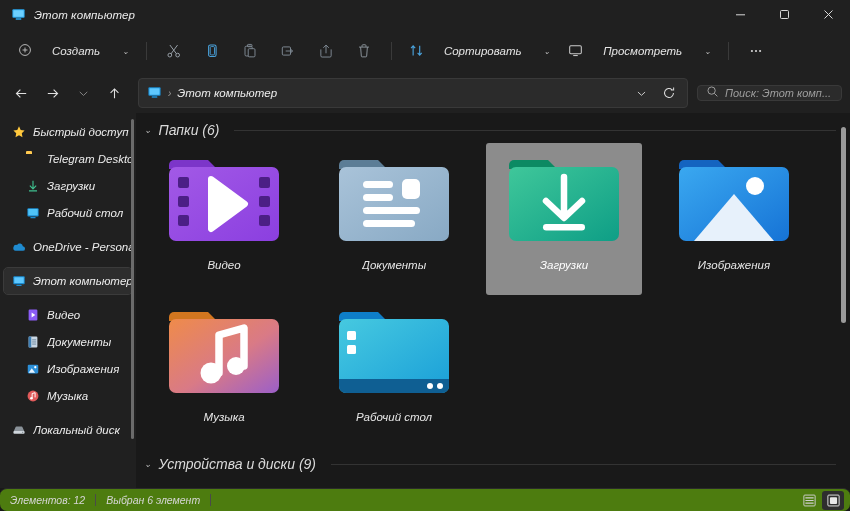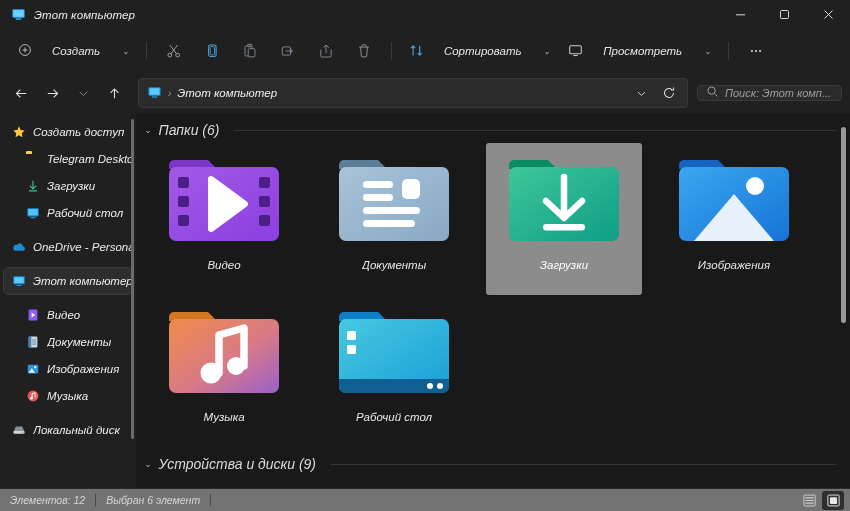--- a/index.html
+++ b/index.html
@@ -201,25 +201,26 @@
 
   .content-scroll {
     position: absolute; right: 4px; top: 14px;
     width: 5px; height: 196px;
     background: #9a9a9a; border-radius: 3px;
   }
 
   
   .statusbar {
     height: 23px; flex: 0 0 23px;
-    background: #737373;
+    background: #4d7c0f;
     border-top: 1px solid #2a2a2a;
     display: flex; align-items: center;
     padding: 0 6px 0 10px;
     gap: 0;
+    border-radius: 7px;
   }
   .status-text { font-size: 10.5px; color: #d6d6d6; white-space: nowrap; }
   .status-sep { width: 1px; height: 12px; background: #4a4a4a; margin: 0 10px; }
   .status-spacer { flex: 1 1 auto; }
   .view-btn {
     width: 22px; height: 19px;
     display: flex; align-items: center; justify-content: center;
     border-radius: 3px;
     margin-left: 2px;
   }
@@ -410,21 +411,21 @@
   <div class="body">
 
     <div class="sidebar">
 
       <div class="nav-row">
         <span class="ic">
           <svg width="14" height="14" viewBox="0 0 16 16">
               <path d="M8 1.4 L9.95 5.6 L14.4 6.2 L11.2 9.4 L12 13.9 L8 11.7 L4 13.9 L4.8 9.4 L1.6 6.2 L6.05 5.6 Z" fill="#ffc83d"></path>
             </svg>
         </span>
-        <span class="lbl">Создать доступ</span>
+        <span class="lbl">Быстрый доступ</span>
       </div>
 
 
       <div class="nav-row indent">
         <span class="ic"><span class="folder-mini"></span></span>
         <span class="lbl">Telegram Desktop</span>
       </div>
 
       <div class="nav-row indent">
         <span class="ic">

